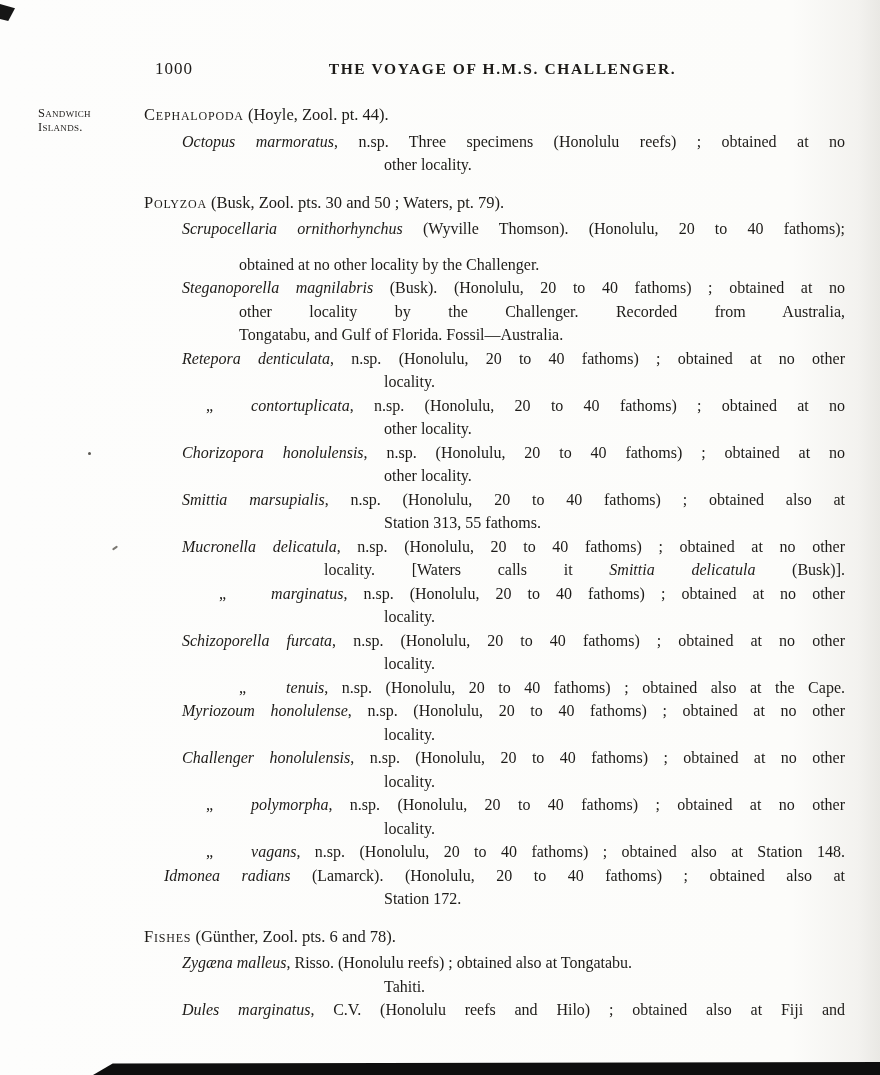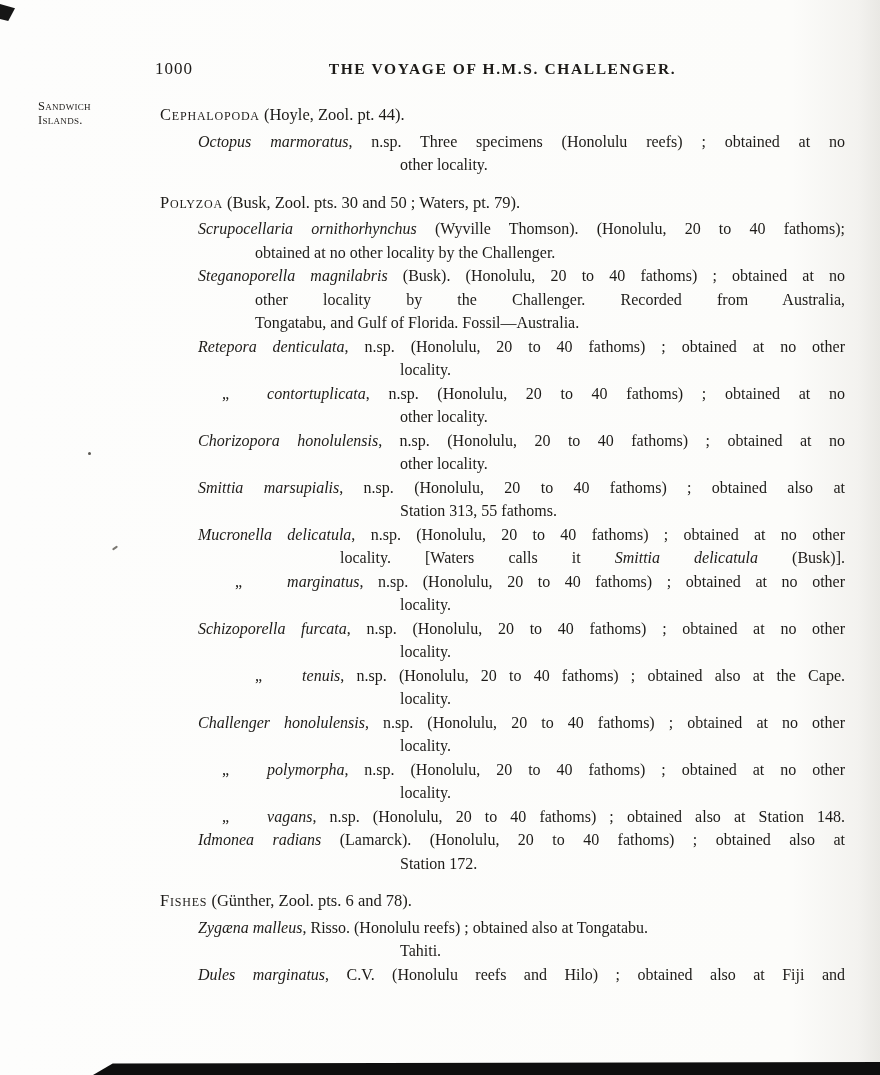--- a/index.html
+++ b/index.html
@@ -16,27 +16,27 @@
   
   .header { position: absolute; top: 58px; left: 160px; right: 35px; height: 22px; }
   .page-number { position: absolute; left: -5px; top: 1px; font-size: 17px; letter-spacing: 1px; }
   .running-title {
     text-align: center; font-weight: bold; font-size: 15.5px;
     letter-spacing: 1.6px; padding-top: 2px;
   }
 
   
   .margin-note {
-    position: absolute; left: 38px; top: 100px;
+    position: absolute; left: 38px; top: 107px;
     font-variant: small-caps; font-size: 12.5px; line-height: 13.5px;
     letter-spacing: 0.3px;
   }
 
   
-  .content { position: absolute; top: 103px; left: 160px; right: 35px; }
+  .content { position: absolute; top: 103px; left: 144px; right: 35px; }
   .section + .section { margin-top: 14px; }
   .line { font-size: 16px; line-height: 23.5px; }
   .line.just { text-align: justify; text-align-last: justify; }
   .heading { font-size: 16.5px; margin-bottom: 3px; }
   .sc { font-variant: small-caps; letter-spacing: 0.8px; }
   .it { font-style: italic; }
   .gap { display: inline-block; height: 1px; }
 
   
   .corner-mark {
@@ -75,21 +75,21 @@
         <div class="line heading"><span class="sc">Cephalopoda</span><span> (Hoyle, Zool. pt. 44).</span></div>
         <div class="entry">
           <div class="line just" style="margin-left: 38px;"><span class="it">Octopus marmoratus</span><span>, n.sp.  Three specimens (Honolulu reefs) ; obtained at no</span></div>
           <div class="line" style="margin-left: 240px;"><span>other locality.</span></div>
         </div>
       </section>
       <section class="section">
         <div class="line heading"><span class="sc">Polyzoa</span><span> (Busk, Zool. pts. 30 and 50 ; Waters, pt. 79).</span></div>
         <div class="entry">
           <div class="line just" style="margin-left: 38px;"><span class="it">Scrupocellaria ornithorhynchus</span><span> (Wyville Thomson).  (Honolulu, 20 to 40 fathoms);</span></div>
-          <div class="line" style="margin-left: 95px;"><span>obtained at no other locality by the Challenger.</span></div>
+          <div class="line" style="margin-left: 95px; margin-top: 12px;"><span>obtained at no other locality by the Challenger.</span></div>
         </div>
         <div class="entry">
           <div class="line just" style="margin-left: 38px;"><span class="it">Steganoporella magnilabris</span><span> (Busk).  (Honolulu, 20 to 40 fathoms) ; obtained at no</span></div>
           <div class="line just" style="margin-left: 95px;"><span>other locality by the Challenger.  Recorded from Australia,</span></div>
           <div class="line" style="margin-left: 95px;"><span>Tongatabu, and Gulf of Florida.  Fossil—Australia.</span></div>
         </div>
         <div class="entry">
           <div class="line just" style="margin-left: 38px;"><span class="it">Retepora denticulata</span><span>, n.sp.  (Honolulu, 20 to 40 fathoms) ; obtained at no other</span></div>
           <div class="line" style="margin-left: 240px;"><span>locality.</span></div>
         </div>
@@ -114,35 +114,36 @@
           <div class="line" style="margin-left: 240px;"><span>locality.</span></div>
         </div>
         <div class="entry">
           <div class="line just" style="margin-left: 38px;"><span class="it">Schizoporella furcata</span><span>, n.sp.  (Honolulu, 20 to 40 fathoms) ; obtained at no other</span></div>
           <div class="line" style="margin-left: 240px;"><span>locality.</span></div>
         </div>
         <div class="entry">
           <div class="line just" style="margin-left: 95px;"><span>„</span><span class="gap" style="width: 40px;"></span><span class="it">tenuis</span><span>, n.sp.  (Honolulu, 20 to 40 fathoms) ; obtained also at the Cape.</span></div>
         </div>
         <div class="entry">
+          <div class="line just" style="margin-left: 38px;"><span class="it">Myriozoum honolulense</span><span>, n.sp.  (Honolulu, 20 to 40 fathoms) ; obtained at no other</span></div>
           <div class="line" style="margin-left: 240px;"><span>locality.</span></div>
         </div>
         <div class="entry">
           <div class="line just" style="margin-left: 38px;"><span class="it">Challenger honolulensis</span><span>, n.sp.  (Honolulu, 20 to 40 fathoms) ; obtained at no other</span></div>
           <div class="line" style="margin-left: 240px;"><span>locality.</span></div>
         </div>
         <div class="entry">
           <div class="line just" style="margin-left: 62px;"><span>„</span><span class="gap" style="width: 38px;"></span><span class="it">polymorpha</span><span>, n.sp.  (Honolulu, 20 to 40 fathoms) ; obtained at no other</span></div>
           <div class="line" style="margin-left: 240px;"><span>locality.</span></div>
         </div>
         <div class="entry">
           <div class="line just" style="margin-left: 62px;"><span>„</span><span class="gap" style="width: 38px;"></span><span class="it">vagans</span><span>, n.sp.  (Honolulu, 20 to 40 fathoms) ; obtained also at Station 148.</span></div>
         </div>
         <div class="entry">
-          <div class="line just" style="margin-left: 38px;"><span class="it">Idmonea radians</span><span> (Lamarck).  (Honolulu, 20 to 40 fathoms) ; obtained also at</span></div>
+          <div class="line just" style="margin-left: 20px;"><span class="it">Idmonea radians</span><span> (Lamarck).  (Honolulu, 20 to 40 fathoms) ; obtained also at</span></div>
           <div class="line" style="margin-left: 240px;"><span>Station 172.</span></div>
         </div>
       </section>
       <section class="section">
         <div class="line heading"><span class="sc">Fishes</span><span> (Günther, Zool. pts. 6 and 78).</span></div>
         <div class="entry">
           <div class="line" style="margin-left: 38px;"><span class="it">Zygæna malleus</span><span>, Risso.  (Honolulu reefs) ; obtained also at Tongatabu.</span></div>
         </div>
         <div class="entry">
           <div class="line" style="margin-left: 240px;"><span>Tahiti.</span></div>

